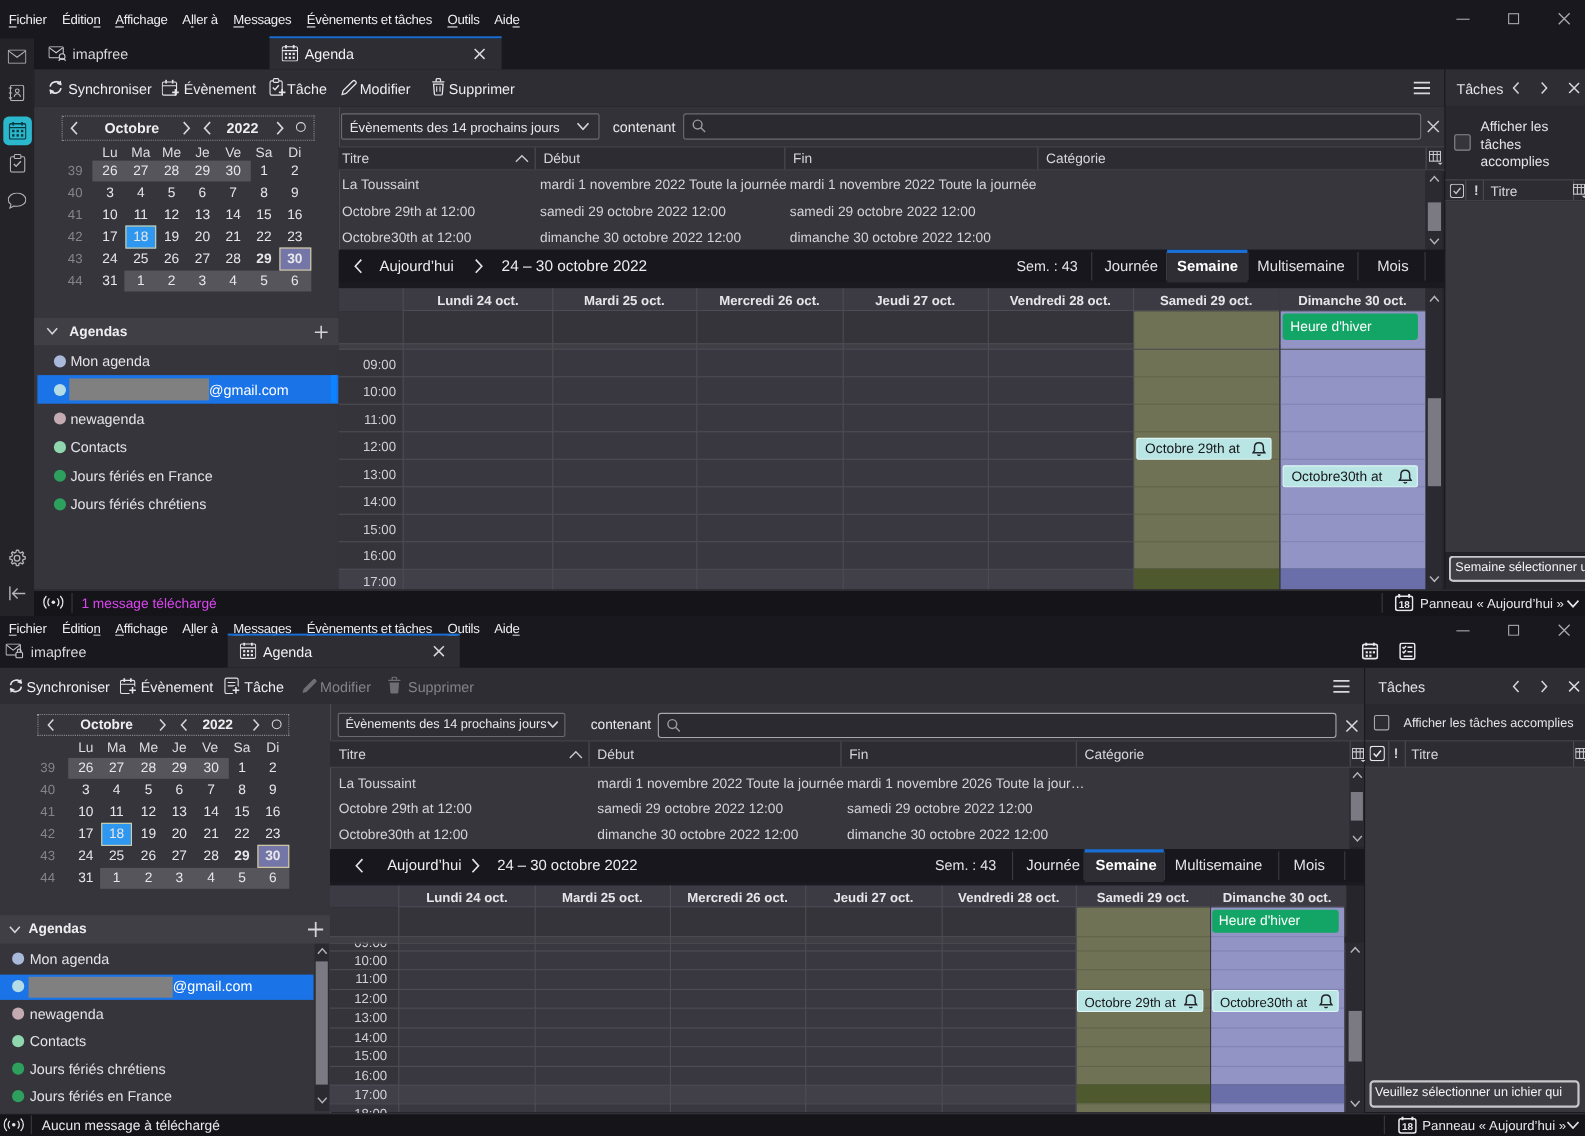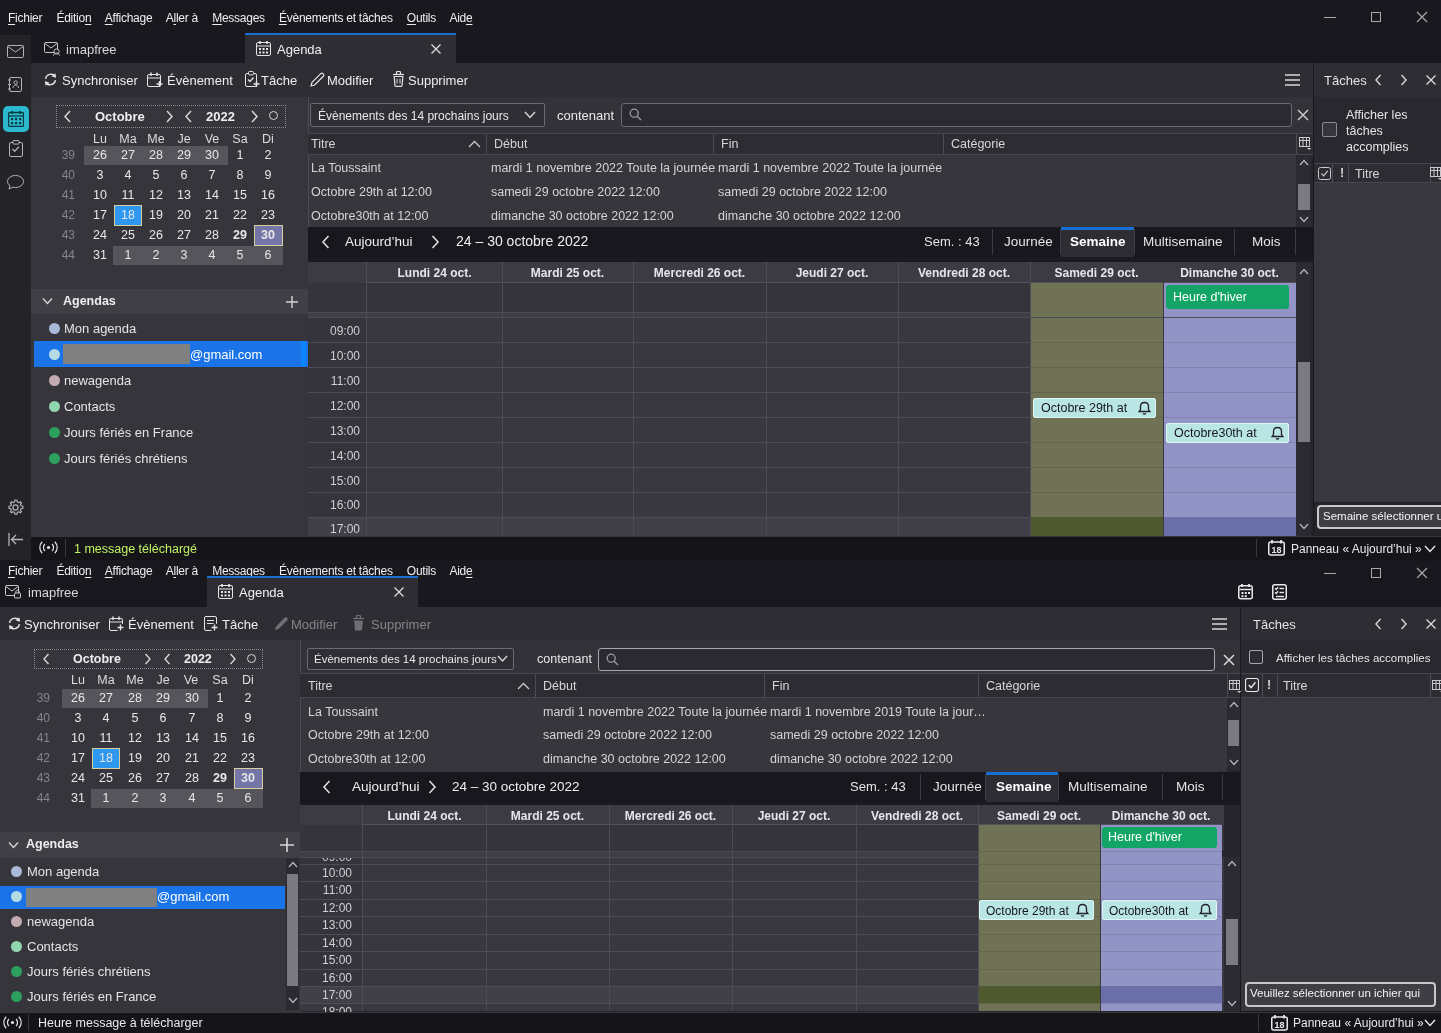--- a/index.html
+++ b/index.html
@@ -452,21 +452,21 @@
   <div class="abs" style="left:1323px;top:510px;font-size:11.5px;color:#f4f3f6;white-space:nowrap;">Semaine sélectionner u</div>
 
   <div class="abs" style="left:31px;top:536px;width:1410px;height:24px;background:#151419;border-top:1px solid #38373e;"></div>
       <div class="abs" style="left:0px;top:536px;width:31px;height:24px;background:#242328;"></div>
   <svg class="ic" style="left:39px;top:541px" width="19" height="13" viewBox="0 0 19 13">
         <circle cx="9.5" cy="6.5" r="1.6" fill="#e4e3e7"></circle>
         <path d="M5.9 3a5 5 0 0 0 0 7M13.1 3a5 5 0 0 1 0 7" fill="none" stroke="#e4e3e7" stroke-width="1.2"></path>
         <path d="M3.2 0.8a8 8 0 0 0 0 11.4M15.8 0.8a8 8 0 0 1 0 11.4" fill="none" stroke="#e4e3e7" stroke-width="1.2"></path>
       </svg>
   <div class="vline" style="left:65px;top:539px;height:18px;background:#3a3940;"></div>
-  <div class="abs" style="left:74px;top:542px;font-size:12.5px;color:#bef264;">1 message téléchargé</div>
+  <div class="abs" style="left:74px;top:542px;font-size:12.5px;color:#d946ef;">1 message téléchargé</div>
   <div class="vline" style="left:1256px;top:539px;height:18px;background:#3a3940;"></div>
   <svg class="ic" style="left:1268px;top:540px" width="17" height="16" viewBox="0 0 17 16">
         <rect x="0.75" y="2" width="15.5" height="13" rx="2" fill="none" stroke="#e8e7ea" stroke-width="1.5"></rect>
         <path d="M4 0v3.4M13 0v3.4" stroke="#e8e7ea" stroke-width="1.8"></path>
         <text x="8.5" y="12.5" font-size="9" font-weight="bold" fill="#e8e7ea" text-anchor="middle" font-family="Liberation Sans,sans-serif">18</text>
       </svg>
   <div class="abs" style="left:1291px;top:542px;font-size:12px;color:#e8e7ea;">Panneau « Aujourd’hui »</div>
   <svg class="ic" style="left:1424px;top:545px" width="12" height="8" viewBox="0 0 12 8">
         <path d="M1 1l5 5.5L11 1" fill="none" stroke="#e4e3e7" stroke-width="1.5"></path>
       </svg>
@@ -713,21 +713,21 @@
   <div class="abs" style="left:986px;top:119px;font-size:12.5px;color:#d6d5da;">Catégorie</div>
   <div class="vline" style="left:1227px;top:114px;height:23px;"></div>
   <svg class="ic" style="left:1229px;top:120px" width="13" height="13" viewBox="0 0 13 13">
         <rect x="0.5" y="0.5" width="10" height="9" fill="none" stroke="#c9c8cd"></rect>
         <path d="M0.5 3.5h10M4 0.5v9M7.5 0.5v9" stroke="#c9c8cd"></path>
         <path d="M8 11l2.2 2 2.2-2z" fill="#c9c8cd"></path>
       </svg>
 
   <div class="abs" style="left:308px;top:145px;font-size:12.5px;color:#d4d3d8;">La Toussaint</div>
   <div class="abs" style="left:543px;top:145px;font-size:12.5px;color:#d4d3d8;">mardi 1 novembre 2022 Toute la journée</div>
-  <div class="abs" style="left:770px;top:145px;font-size:12.5px;color:#d4d3d8;">mardi 1 novembre 2019 Toute la jour…</div>
+  <div class="abs" style="left:770px;top:145px;font-size:12.5px;color:#d4d3d8;">mardi 1 novembre 2026 Toute la jour…</div>
   <div class="abs" style="left:308px;top:168px;font-size:12.5px;color:#d4d3d8;">Octobre 29th at 12:00</div>
   <div class="abs" style="left:543px;top:168px;font-size:12.5px;color:#d4d3d8;">samedi 29 octobre 2022 12:00</div>
   <div class="abs" style="left:770px;top:168px;font-size:12.5px;color:#d4d3d8;">samedi 29 octobre 2022 12:00</div>
   <div class="abs" style="left:308px;top:192px;font-size:12.5px;color:#d4d3d8;">Octobre30th at 12:00</div>
   <div class="abs" style="left:543px;top:192px;font-size:12.5px;color:#d4d3d8;">dimanche 30 octobre 2022 12:00</div>
   <div class="abs" style="left:770px;top:192px;font-size:12.5px;color:#d4d3d8;">dimanche 30 octobre 2022 12:00</div>
 
   <div class="abs" style="left:1227px;top:138px;width:13px;height:72px;background:#2b2a31;"></div>
   <svg class="ic" style="left:1229px;top:141px" width="10" height="7" viewBox="0 0 10 7">
         <path d="M1 6l4-4.5L9 6" fill="none" stroke="#b4b3ba" stroke-width="1.3"></path>
@@ -891,21 +891,21 @@
   <div class="abs" style="left:1245px;top:422px;width:191px;height:25px;background:#3f3e44;border:2px solid #c8c8cc;border-radius:4px;"></div>
   <div class="abs" style="left:1250px;top:427px;font-size:11.5px;color:#f4f3f6;white-space:nowrap;">Veuillez sélectionner un ichier qui</div>
 
   <div class="abs" style="left:0px;top:452px;width:1441px;height:21px;background:#151419;border-top:1px solid #38373e;"></div>
   <svg class="ic" style="left:3px;top:456px" width="19" height="13" viewBox="0 0 19 13">
         <circle cx="9.5" cy="6.5" r="1.6" fill="#e4e3e7"></circle>
         <path d="M5.9 3a5 5 0 0 0 0 7M13.1 3a5 5 0 0 1 0 7" fill="none" stroke="#e4e3e7" stroke-width="1.2"></path>
         <path d="M3.2 0.8a8 8 0 0 0 0 11.4M15.8 0.8a8 8 0 0 1 0 11.4" fill="none" stroke="#e4e3e7" stroke-width="1.2"></path>
       </svg>
   <div class="vline" style="left:28px;top:454px;height:17px;background:#3a3940;"></div>
-  <div class="abs" style="left:38px;top:456px;font-size:12.5px;color:#e8e7ea;">Heure message à télécharger</div>
+  <div class="abs" style="left:38px;top:456px;font-size:12.5px;color:#e8e7ea;">Aucun message à téléchargé</div>
   <div class="vline" style="left:1258px;top:454px;height:17px;background:#3a3940;"></div>
   <svg class="ic" style="left:1271px;top:455px" width="17" height="16" viewBox="0 0 17 16">
         <rect x="0.75" y="2" width="15.5" height="13" rx="2" fill="none" stroke="#e8e7ea" stroke-width="1.5"></rect>
         <path d="M4 0v3.4M13 0v3.4" stroke="#e8e7ea" stroke-width="1.8"></path>
         <text x="8.5" y="12.5" font-size="9" font-weight="bold" fill="#e8e7ea" text-anchor="middle" font-family="Liberation Sans,sans-serif">18</text>
       </svg>
   <div class="abs" style="left:1293px;top:456px;font-size:12px;color:#e8e7ea;">Panneau « Aujourd’hui »</div>
   <svg class="ic" style="left:1424px;top:459px" width="12" height="8" viewBox="0 0 12 8">
         <path d="M1 1l5 5.5L11 1" fill="none" stroke="#e4e3e7" stroke-width="1.5"></path>
       </svg>

